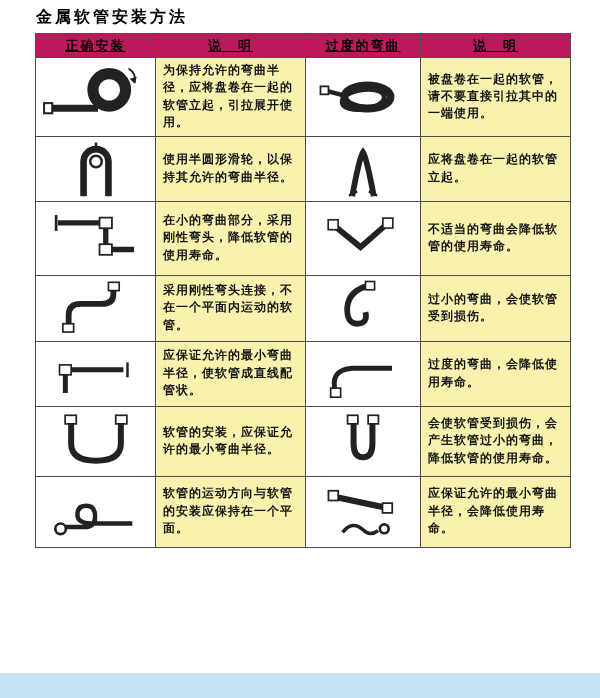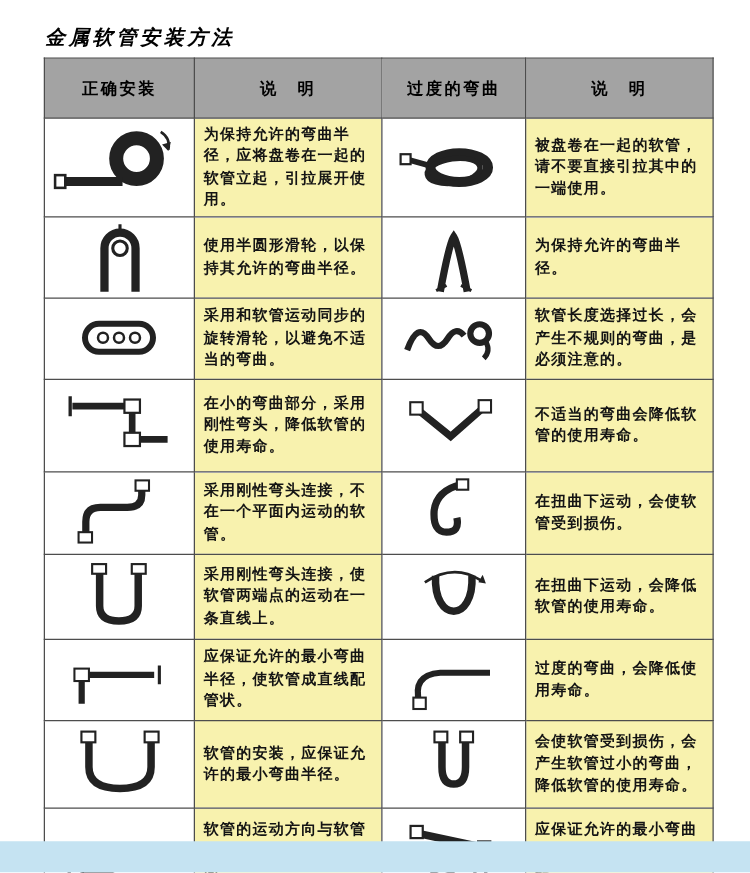--- a/index.html
+++ b/index.html
@@ -3,36 +3,36 @@
 <meta charset="utf-8">
 <style>
   html,body { margin:0; padding:0; }
   body {
     width:600px; height:698px; position:relative;
     background:#ffffff;
     font-family:"DejaVu Sans","Liberation Sans",sans-serif;
     color:#111;
   }
   .page-title {
-    margin:20px 0 5px 36px;
-    font-size:16px; font-weight:bold; font-style:italic;
+    margin:7px 0 5px 36px;
+    font-size:16px; font-weight:bold; 
     letter-spacing:3px; color:#000;
   }
   table.install-table {
     border-collapse:collapse; table-layout:fixed;
     margin-left:35px; width:535px;
   }
   .install-table th, .install-table td {
     border:1px solid #4d4d4d;
     overflow:hidden;
   }
   .install-table th {
-    background:#a3a3a3;
+    background:#be185d;
     font-size:13px; font-weight:bold; letter-spacing:2px;
-    height:21px; padding:13px 0; color:#000;
+    height:21px; padding:1px 0; color:#000;text-decoration:underline;
   }
   td.desc-cell {
     background:#f8f2ae;
     font-size:12px; font-weight:bold; line-height:1.45;
     padding:4px 7px; vertical-align:middle; color:#141414;
     letter-spacing:1px;
   }
   td.img-cell {
     background:#ffffff; text-align:center; vertical-align:middle;
   }
@@ -95,42 +95,23 @@
         </svg>
       </td>
       <td class="desc-cell">使用半圆形滑轮，以保持其允许的弯曲半径。</td>
       <td class="img-cell">
         <svg width="108" height="58" viewBox="0 0 110 70">
           <path d="M42,68 C49,30 53,18 55,15 C57,18 61,30 68,68" fill="none" stroke="#222" stroke-width="7"></path>
           <line x1="38" y1="67" x2="48" y2="62" stroke="#222" stroke-width="3"></line>
           <line x1="62" y1="62" x2="72" y2="67" stroke="#222" stroke-width="3"></line>
         </svg>
       </td>
-      <td class="desc-cell">为保持允许的弯曲半径。</td>
-    </tr>
-
-    <tr style="height:65px">
-      <td class="img-cell">
-        <svg width="108" height="56" viewBox="0 0 110 70">
-          <rect x="20" y="20" width="68" height="28" rx="14" fill="none" stroke="#222" stroke-width="6"></rect>
-          <circle cx="38" cy="34" r="5" fill="none" stroke="#222" stroke-width="2.5"></circle>
-          <circle cx="54" cy="34" r="5" fill="none" stroke="#222" stroke-width="2.5"></circle>
-          <circle cx="70" cy="34" r="5" fill="none" stroke="#222" stroke-width="2.5"></circle>
-        </svg>
-      </td>
-      <td class="desc-cell">采用和软管运动同步的旋转滑轮，以避免不适当的弯曲。</td>
-      <td class="img-cell">
-        <svg width="108" height="58" viewBox="0 0 110 70">
-          <path d="M10,46 q10,-28 21,-11 q9,14 18,0 q8,-13 16,-3" fill="none" stroke="#222" stroke-width="6"></path>
-          <circle cx="80" cy="30" r="9" fill="none" stroke="#222" stroke-width="6"></circle>
-          <path d="M86,38 q5,9 -2,16" fill="none" stroke="#222" stroke-width="5"></path>
-        </svg>
-      </td>
-      <td class="desc-cell">软管长度选择过长，会产生不规则的弯曲，是必须注意的。</td>
-    </tr>
+      <td class="desc-cell">应将盘卷在一起的软管立起。</td>
+    </tr>
+
 
     <tr style="height:74px">
       <td class="img-cell">
         <svg width="108" height="62" viewBox="0 0 110 70">
           <line x1="10" y1="9" x2="10" y2="27" stroke="#222" stroke-width="3"></line>
           <path d="M12,18 L66,18 L66,48 L98,48" fill="none" stroke="#222" stroke-width="6"></path>
           <rect x="59" y="12" width="14" height="12" fill="#fff" stroke="#222" stroke-width="2"></rect>
           <rect x="59" y="42" width="14" height="12" fill="#fff" stroke="#222" stroke-width="2"></rect>
         </svg>
       </td>
@@ -153,41 +134,23 @@
           <rect x="70" y="4" width="13" height="10" fill="#fff" stroke="#222" stroke-width="2"></rect>
         </svg>
       </td>
       <td class="desc-cell">采用刚性弯头连接，不在一个平面内运动的软管。</td>
       <td class="img-cell">
         <svg width="108" height="58" viewBox="0 0 110 70">
           <path d="M62,8 Q38,14 36,34 Q35,54 48,54 Q61,54 58,40" fill="none" stroke="#222" stroke-width="7"></path>
           <rect x="58" y="3" width="11" height="10" fill="#fff" stroke="#222" stroke-width="2"></rect>
         </svg>
       </td>
-      <td class="desc-cell">在扭曲下运动，会使软管受到损伤。</td>
-    </tr>
-
-    <tr style="height:68px">
-      <td class="img-cell">
-        <svg width="108" height="60" viewBox="0 0 110 70">
-          <path d="M36,12 L36,44 Q36,58 54,58 Q72,58 72,44 L72,12" fill="none" stroke="#222" stroke-width="7"></path>
-          <rect x="29" y="5" width="13" height="9" fill="#fff" stroke="#222" stroke-width="2"></rect>
-          <rect x="66" y="5" width="13" height="9" fill="#fff" stroke="#222" stroke-width="2"></rect>
-        </svg>
-      </td>
-      <td class="desc-cell">采用刚性弯头连接，使软管两端点的运动在一条直线上。</td>
-      <td class="img-cell">
-        <svg width="108" height="60" viewBox="0 0 110 70">
-          <path d="M38,16 C36,60 74,60 72,16" fill="none" stroke="#222" stroke-width="7"></path>
-          <path d="M28,22 Q55,4 80,20" fill="none" stroke="#222" stroke-width="2.5"></path>
-          <path d="M78,22 l4,-7 3,8 z" fill="#222"></path>
-        </svg>
-      </td>
-      <td class="desc-cell">在扭曲下运动，会降低软管的使用寿命。</td>
-    </tr>
+      <td class="desc-cell">过小的弯曲，会使软管受到损伤。</td>
+    </tr>
+
 
     <tr style="height:65px">
       <td class="img-cell">
         <svg width="108" height="58" viewBox="0 0 110 70">
           <path d="M18,58 L18,30 L88,30" fill="none" stroke="#222" stroke-width="6"></path>
           <rect x="11" y="24" width="14" height="12" fill="#fff" stroke="#222" stroke-width="2"></rect>
           <line x1="93" y1="21" x2="93" y2="39" stroke="#222" stroke-width="3"></line>
         </svg>
       </td>
       <td class="desc-cell">应保证允许的最小弯曲半径，使软管成直线配管状。</td>

